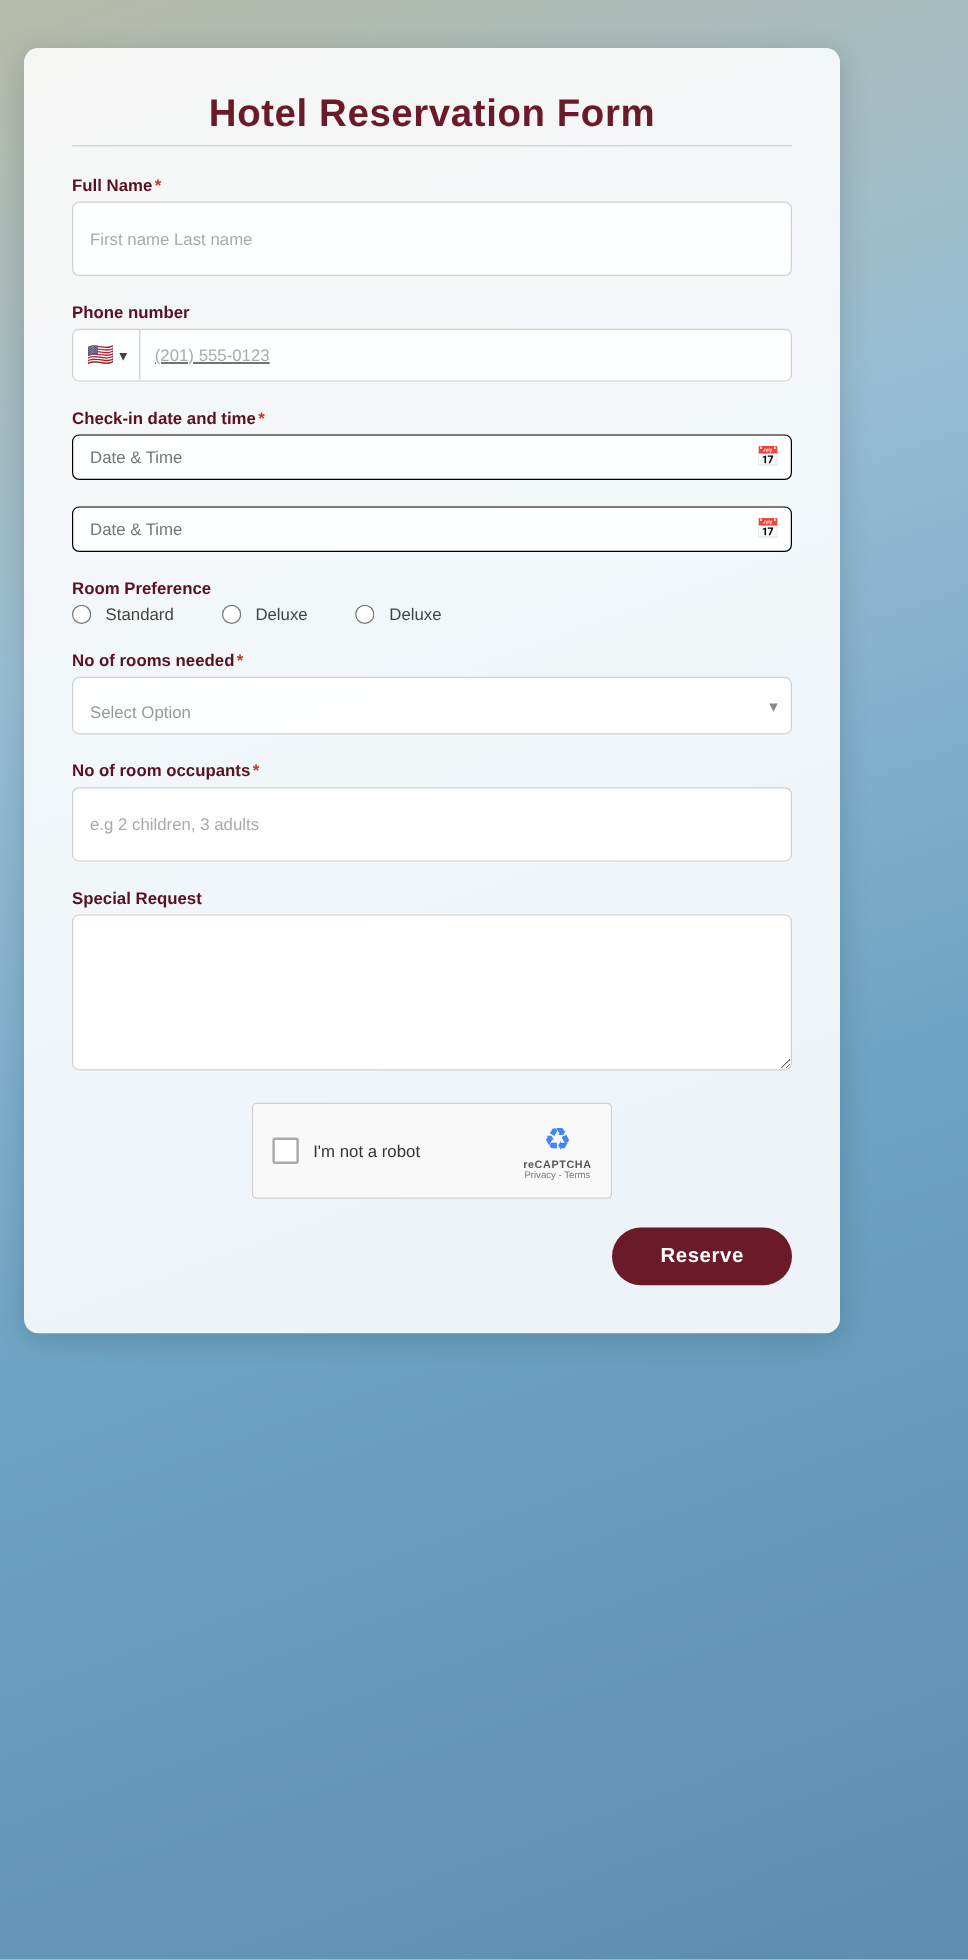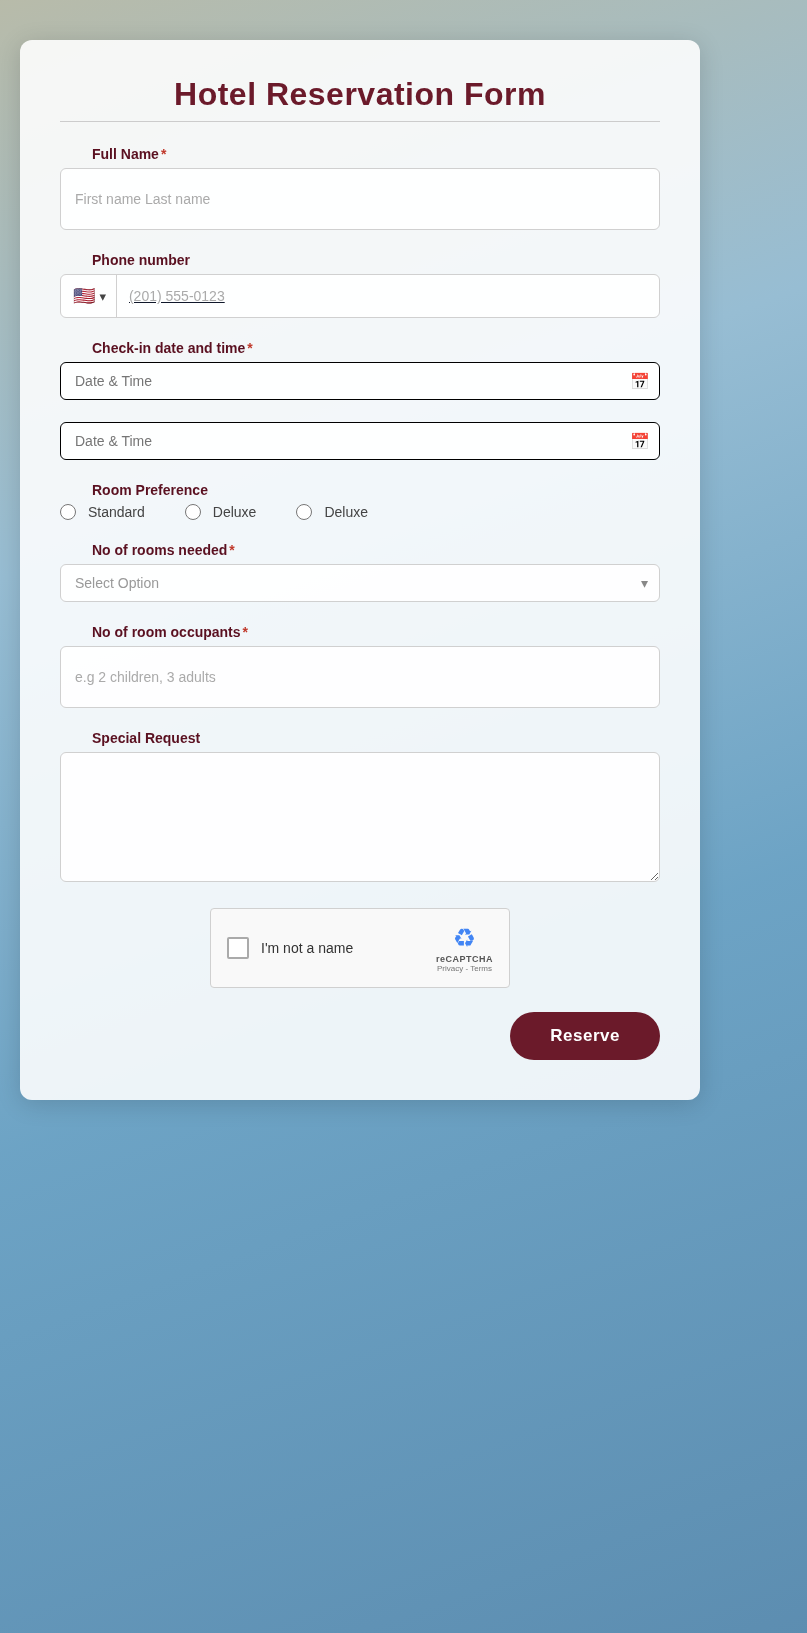--- a/index.html
+++ b/index.html
@@ -60,21 +60,20 @@
     .field-group {
       margin-bottom: 22px;
     }
 
     .field-label {
       font-size: 14px;
       font-weight: 600;
       color: #5a1020;
       margin-bottom: 6px;
       display: block;
-      margin-left: 32px;
     }
 
     .required-star {
       color: #c0392b;
       margin-left: 2px;
     }
 
     .text-input {
       width: 100%;
       padding: 22px 14px;
@@ -180,21 +179,21 @@
       accent-color: #6b1a2a;
       cursor: pointer;
     }
 
     .select-wrapper {
       position: relative;
     }
 
     .select-input {
       width: 100%;
-      padding: 10px 36px 10px 14px;
+      padding: 20px 36px 10px 14px;
       border: 1px solid #d0d0d0;
       border-radius: 6px;
       font-size: 14px;
       color: #999;
       background: rgba(255,255,255,0.9);
       appearance: none;
       outline: none;
       cursor: pointer;
     }
 
@@ -398,21 +397,21 @@
 
     <div class="field-group">
       <label class="field-label">Special Request</label>
       <textarea class="textarea-input" style=""></textarea>
     </div>
 
     <div class="captcha-wrapper">
       <div class="captcha-box">
         <div class="captcha-left">
           <div class="captcha-checkbox"></div>
-          <span class="captcha-label">I'm not a name</span>
+          <span class="captcha-label">I'm not a robot</span>
         </div>
         <div class="captcha-right">
           <span class="captcha-logo">♻</span>
           <div class="captcha-recaptcha">reCAPTCHA</div>
           <div class="captcha-links">
             <a href="#">Privacy</a>
             <span> - </span>
             <a href="#">Terms</a>
           </div>
         </div>

